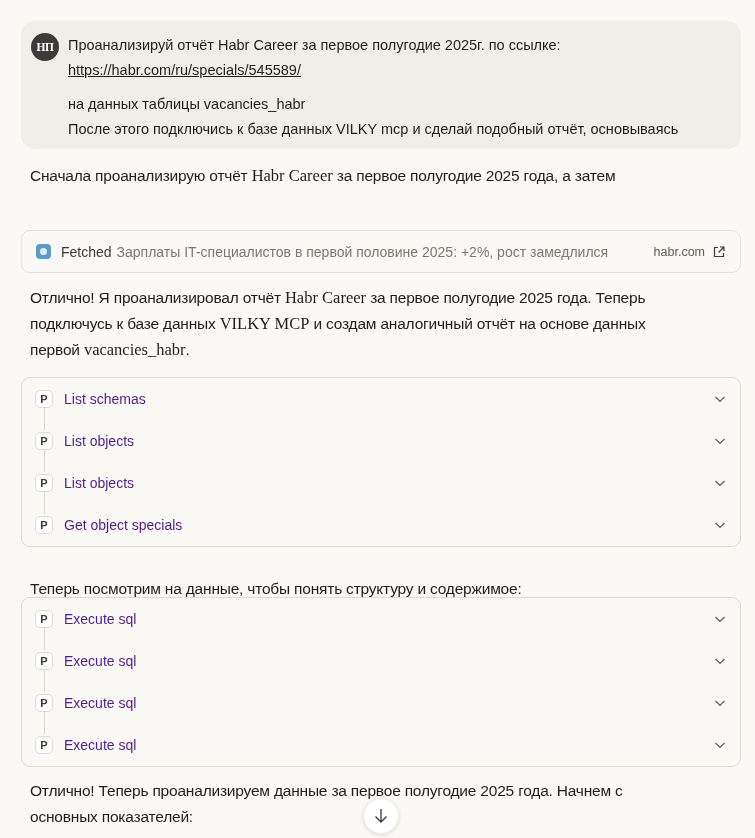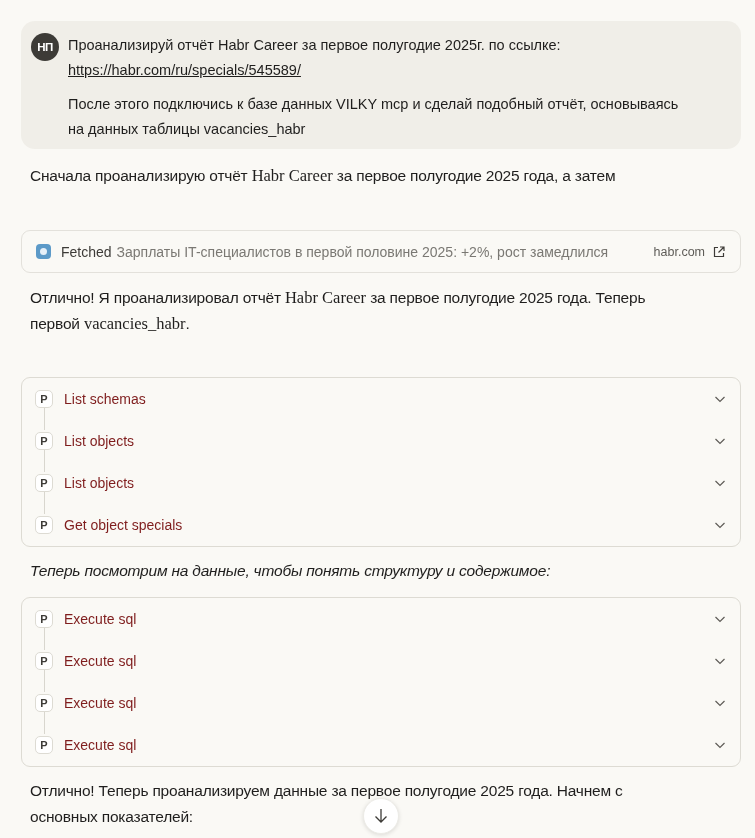--- a/index.html
+++ b/index.html
@@ -18,21 +18,21 @@
     border-radius: 14px;
     padding: 12px 16px 12px 47px;
   }
   .avatar {
     position: absolute;
     left: 10px; top: 12px;
     width: 28px; height: 28px;
     border-radius: 50%;
     background: #3d3b37;
     color: #ffffff;
-    font-family: Liberation Sans, sans-serif;
+    font-family: Liberation Serif, serif;
     font-weight: bold;
     font-size: 11.5px;
     line-height: 28px;
     text-align: center;
     letter-spacing: -0.5px;
   }
   .user-line {
     font-size: 14.5px;
     line-height: 25px;
     color: #1f1e1d;
@@ -132,21 +132,21 @@
     color: #3d3b37;
     text-align: center;
     line-height: 16px;
     margin-right: 11px;
     flex-shrink: 0;
     position: relative;
     z-index: 2;
   }
   .tool-label {
     font-size: 14px;
-    color: #7f1d1d;
+    color: #4c1d95;
     flex: 1;
   }
   .chevron {
     width: 12px; height: 12px;
     flex-shrink: 0;
   }
   .connector {
     position: absolute;
     left: 22px;
     width: 1px;
@@ -167,41 +167,42 @@
   }
 </style>
 </head>
 <body>
 
 <div class="user-msg">
   <div class="avatar">НП</div>
   <div class="user-line">Проанализируй отчёт Habr Career за первое полугодие 2025г. по ссылке:</div>
   <div class="user-line"><a>https://habr.com/ru/specials/545589/</a></div>
   <div class="user-gap"></div>
+  <div class="user-line">на данных таблицы vacancies_habr</div>
   <div class="user-line">После этого подключись к базе данных VILKY mcp и сделай подобный отчёт, основываясь</div>
-  <div class="user-line">на данных таблицы vacancies_habr</div>
 </div>
 
 <div class="assistant-text" style="top:163px;">
   <div><span class="sans">Сначала проанализирую отчёт </span><span>Habr Career</span><span class="sans"> за первое полугодие 2025 года, а затем</span></div>
 </div>
 
 <div class="fetched-box">
   <span class="fetch-icon"></span>
   <span class="fetched-label">Fetched</span>
   <span class="fetched-title">Зарплаты IT-специалистов в первой половине 2025: +2%, рост замедлился</span>
   <span class="fetched-domain">habr.com</span>
   <svg class="external-icon" viewBox="0 0 14 14">
     <path d="M6 2.5H2.5v9h9V8" fill="none" stroke="#3d3b37" stroke-width="1.2"></path>
     <path d="M8 2h4v4M12 2L6.5 7.5" fill="none" stroke="#3d3b37" stroke-width="1.2"></path>
   </svg>
 </div>
 
 <div class="assistant-text" style="top:285px;">
   <div><span class="sans">Отлично! Я проанализировал отчёт </span><span>Habr Career</span><span class="sans"> за первое полугодие 2025 года. Теперь</span></div>
+  <div><span class="sans">подключусь к базе данных </span><span>VILKY MCP</span><span class="sans"> и создам аналогичный отчёт на основе данных</span></div>
   <div><span class="sans">первой </span><span>vacancies_habr</span><span class="sans">.</span></div>
 </div>
 
 <div class="tool-group" style="top:377px;">
   <div class="connector" style="top:30px;"></div>
   <div class="connector" style="top:72px;"></div>
   <div class="connector" style="top:114px;"></div>
   <div class="tool-row" style="top:0px;">
     <span class="p-badge">P</span>
     <span class="tool-label">List schemas</span>
@@ -225,21 +226,21 @@
   </div>
   <div class="tool-row" style="top:126px;">
     <span class="p-badge">P</span>
     <span class="tool-label">Get object specials</span>
     <svg class="chevron" viewBox="0 0 12 12">
         <path d="M1.5 4l4.5 4.5L10.5 4" fill="none" stroke="#5e5c57" stroke-width="1.2"></path>
       </svg>
   </div>
 </div>
 
-<div class="assistant-text" style="top:558px;font-style:italic;">
+<div class="assistant-text" style="top:576px;">
   <div><span class="sans">Теперь посмотрим на данные, чтобы понять структуру и содержимое:</span></div>
 </div>
 
 <div class="tool-group" style="top:597px;">
   <div class="connector" style="top:30px;"></div>
   <div class="connector" style="top:72px;"></div>
   <div class="connector" style="top:114px;"></div>
   <div class="tool-row" style="top:0px;">
     <span class="p-badge">P</span>
     <span class="tool-label">Execute sql</span>

